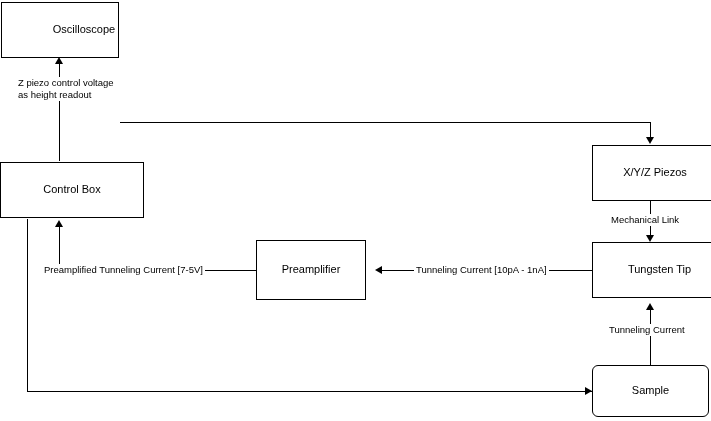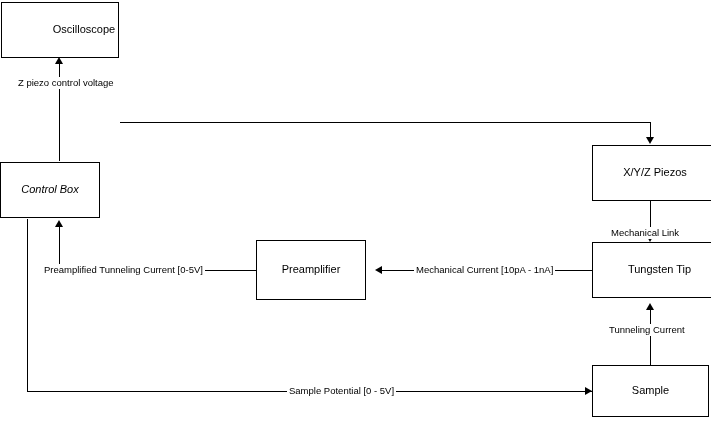--- a/index.html
+++ b/index.html
@@ -100,48 +100,48 @@
   <div class="arrow arrow-up" style="left:646px; top:303px;"></div>
 
   <div class="line v" style="left:27px; top:219px; height:172px;"></div>
   <div class="line h" style="left:27px; top:391px; width:565px;"></div>
   <div class="arrow arrow-right" style="left:585px; top:387px;"></div>
 
   <div class="node" style="left:1px; top:2px; width:118px; height:56px;padding-left:48px;">
     <span>Oscilloscope</span>
   </div>
 
-  <div class="node" style="left:0px; top:162px; width:100px; height:56px;font-style:italic;">
+  <div class="node" style="left:0px; top:162px; width:144px; height:56px;">
     <span>Control Box</span>
   </div>
 
   <div class="node" style="left:592px; top:145px; width:126px; height:56px;">
     <span>X/Y/Z Piezos</span>
   </div>
 
   <div class="node" style="left:256px; top:240px; width:110px; height:60px;">
     <span>Preamplifier</span>
   </div>
 
   <div class="node" style="left:592px; top:242px; width:135px; height:56px;align-items:center;">
     <span>Tungsten Tip</span>
   </div>
 
-  <div class="node" style="left:592px; top:365px; width:117px; height:52px;">
+  <div class="node" style="left:592px; top:365px; width:117px; height:52px;border-radius:6px;">
     <span>Sample</span>
   </div>
 
   <div class="edge-label multiline" style="left:16px; top:77px; width:120px;">
     <div>Z piezo control voltage</div>
+    <div>as height readout</div>
   </div>
 
 
-  <div class="edge-label" style="left:609px; top:227px;text-align:right;">Mechanical Link</div>
+  <div class="edge-label" style="left:609px; top:214px;text-align:right;">Mechanical Link</div>
 
-  <div class="edge-label" style="left:42px; top:264px;">Preamplified Tunneling Current [0-5V]</div>
+  <div class="edge-label" style="left:42px; top:264px;">Preamplified Tunneling Current [7-5V]</div>
 
-  <div class="edge-label" style="left:414px; top:264px;">Mechanical Current [10pA - 1nA]</div>
+  <div class="edge-label" style="left:414px; top:264px;">Tunneling Current [10pA - 1nA]</div>
 
   <div class="edge-label" style="left:607px; top:324px;">Tunneling Current</div>
 
-  <div class="edge-label" style="left:287px; top:385px;">Sample Potential [0 - 5V]</div>
 
 </div>
 
 </body></html>

